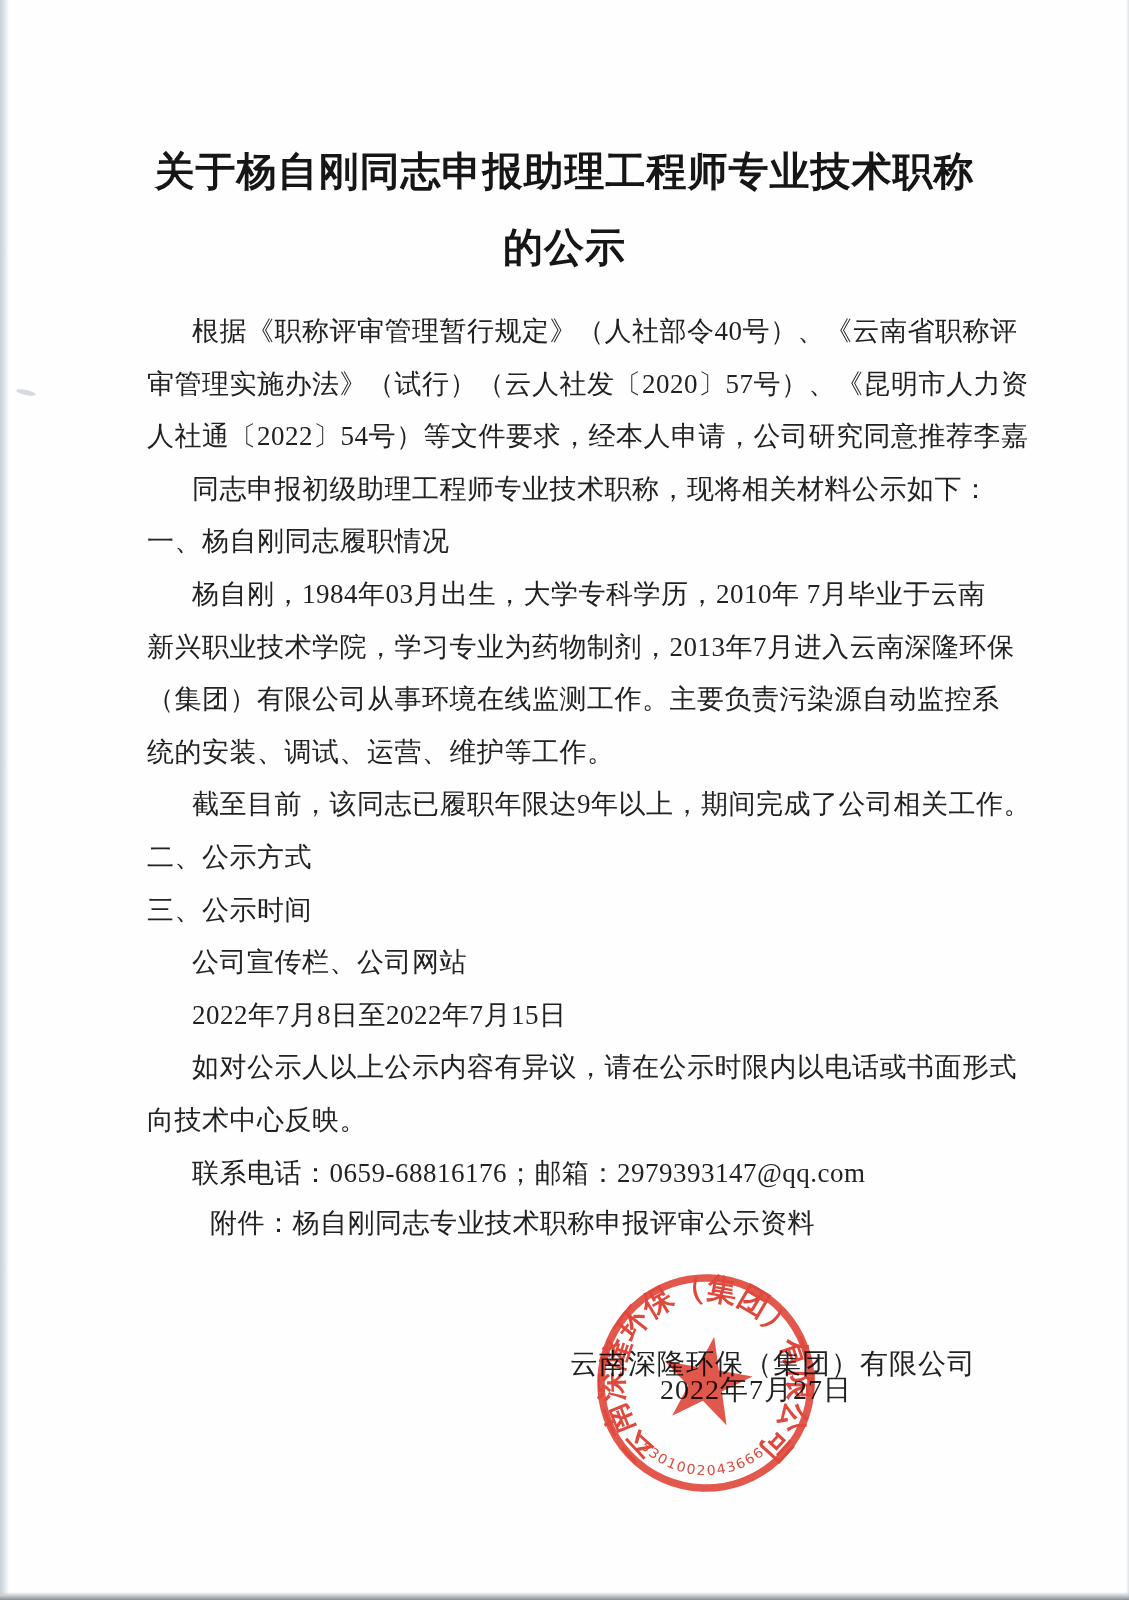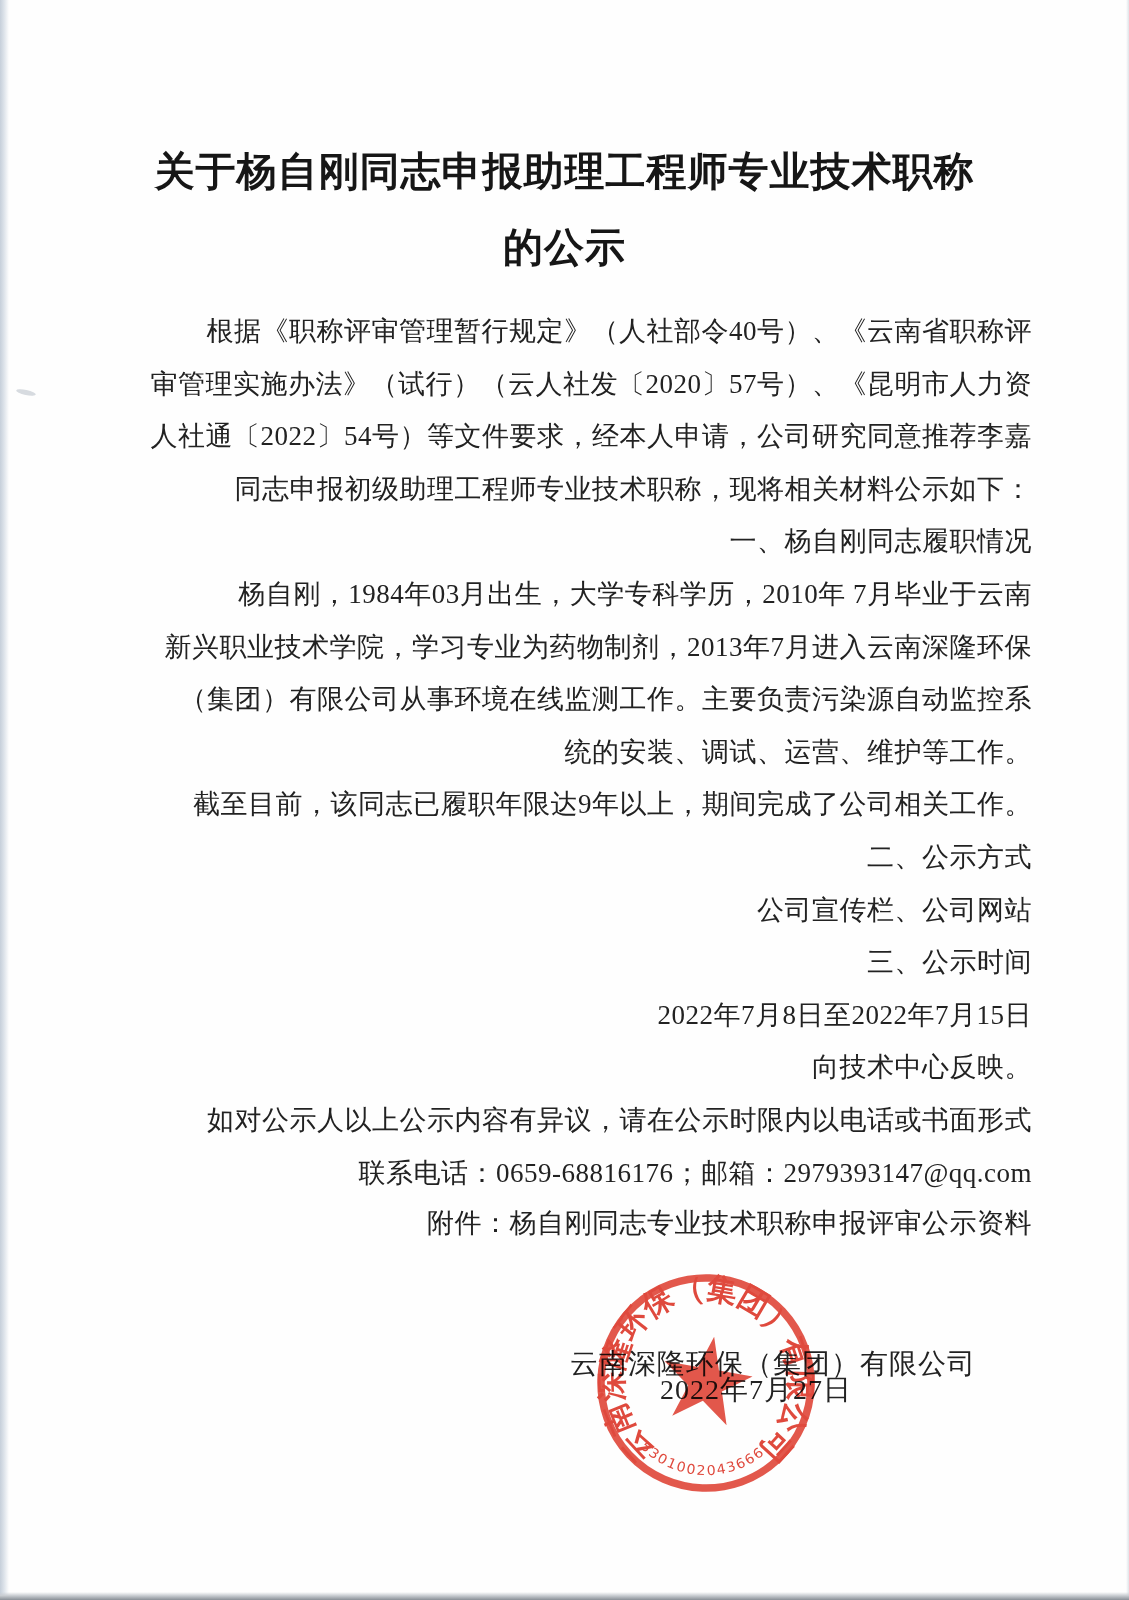--- a/index.html
+++ b/index.html
@@ -36,21 +36,20 @@
   .title .t1{display:block;line-height:44px;}
   .title .t2{display:block;margin-top:32px;line-height:44px;}
   .doc-body{
     position:absolute;left:147px;top:305px;width:885px;
     font-size:27px;color:#222;
   }
   .line{
     line-height:52.6px;
     white-space:nowrap;
     letter-spacing:0.5px;
-    text-align:right;
   }
   .i1{padding-left:45px;}
   .i2{padding-left:63px;font-family:Liberation Mono, monospace;}
   .sig-company{
     position:absolute;left:570px;top:1345px;
     font-size:28px;letter-spacing:1px;color:#222;white-space:nowrap;
   }
   .sig-date{
     position:absolute;left:660px;top:1371px;
     font-size:28px;letter-spacing:1px;color:#222;white-space:nowrap;
@@ -83,25 +82,25 @@
     <div class="line">审管理实施办法》（试行）（云人社发〔2020〕57号）、《昆明市人力资</div>
     <div class="line">人社通〔2022〕54号）等文件要求，经本人申请，公司研究同意推荐李嘉</div>
     <div class="line i1">同志申报初级助理工程师专业技术职称，现将相关材料公示如下：</div>
     <div class="line">一、杨自刚同志履职情况</div>
     <div class="line i1">杨自刚，1984年03月出生，大学专科学历，2010年 7月毕业于云南</div>
     <div class="line">新兴职业技术学院，学习专业为药物制剂，2013年7月进入云南深隆环保</div>
     <div class="line">（集团）有限公司从事环境在线监测工作。主要负责污染源自动监控系</div>
     <div class="line">统的安装、调试、运营、维护等工作。</div>
     <div class="line i1">截至目前，该同志已履职年限达9年以上，期间完成了公司相关工作。</div>
     <div class="line">二、公示方式</div>
+    <div class="line">三、公示时间</div>
     <div class="line i1">公司宣传栏、公司网站</div>
-    <div class="line">三、公示时间</div>
     <div class="line i1">2022年7月8日至2022年7月15日</div>
+    <div class="line i1">如对公示人以上公示内容有异议，请在公示时限内以电话或书面形式</div>
     <div class="line">向技术中心反映。</div>
-    <div class="line i1">如对公示人以上公示内容有异议，请在公示时限内以电话或书面形式</div>
     <div class="line i1">联系电话：0659-68816176；邮箱：2979393147@qq.com</div>
     <div class="line i2">附件：杨自刚同志专业技术职称申报评审公示资料</div>
   </div>
 
   <div class="sig-company">云南深隆环保（集团）有限公司</div>
   <div class="sig-date">2022年7月27日</div>
 
   <svg class="seal" viewBox="-132 -132 264 264" xmlns="http://www.w3.org/2000/svg">
     <defs>
       <path id="ringPath" d="M -48.2 68.8 A 84 84 0 1 1 48.2 68.8" fill="none"></path>

